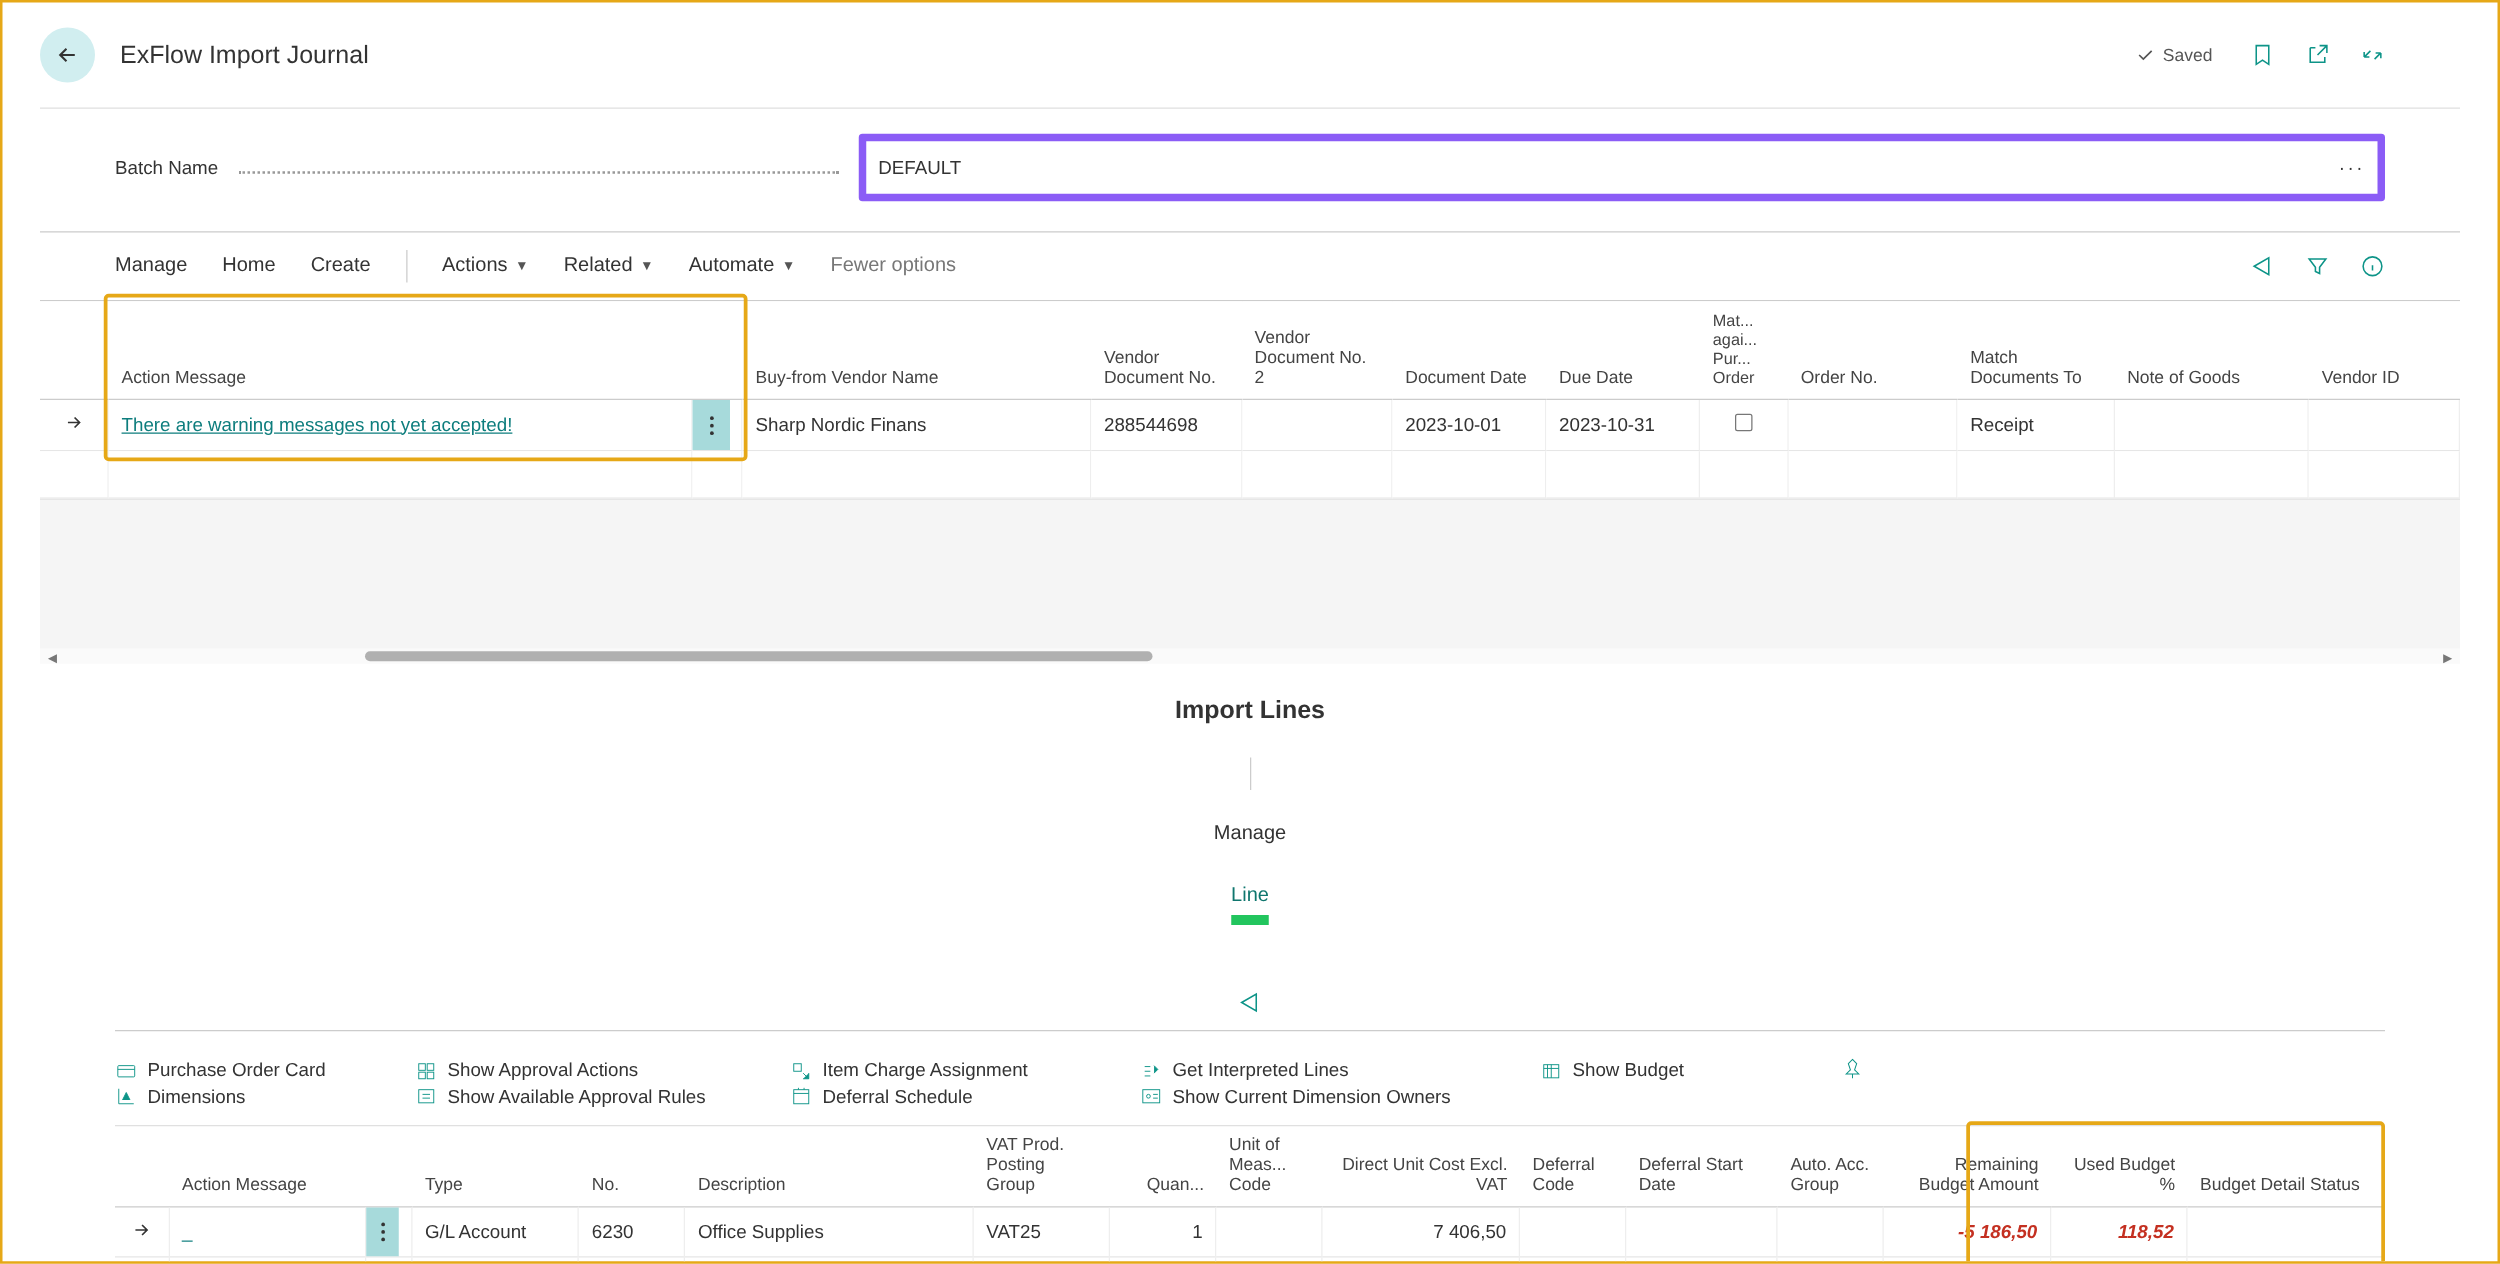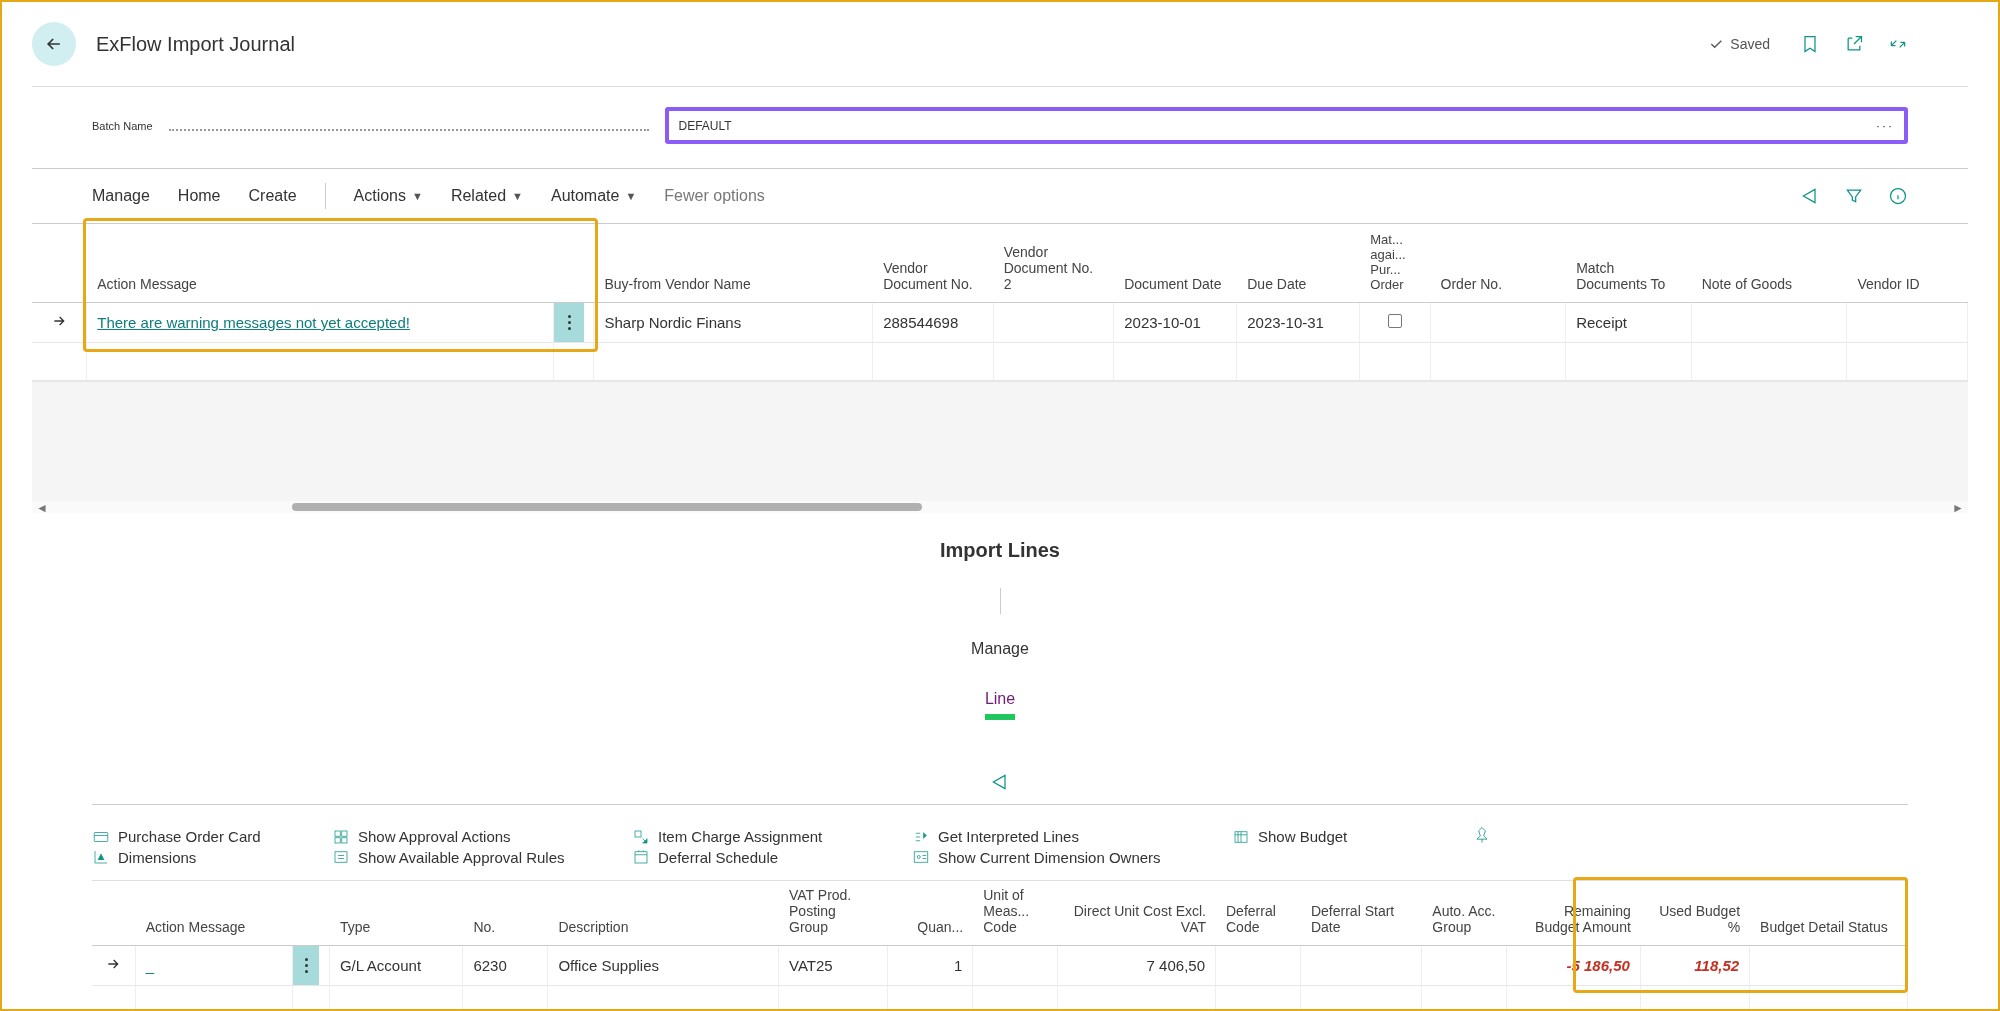--- a/index.html
+++ b/index.html
@@ -39,37 +39,37 @@
   .hdr-icons { display: flex; gap: 24px; align-items: center; }
   .hdr-icons svg { width: 20px; height: 20px; stroke: #0d9488; fill: none; stroke-width: 1.5; }
   
   .batch-row {
     display: flex;
     align-items: center;
     padding: 0 60px 24px 60px;
     border-bottom: 1px solid #ccc;
     gap: 0;
   }
-  .batch-label { font-size: 11px; margin-right: 16px; }
+  .batch-label { font-size: 15px; margin-right: 16px; }
   .batch-dots {
     flex: 0 0 auto;
     width: 480px;
     border-bottom: 2px dotted #999;
     height: 10px;
     margin-right: 16px;
   }
   .batch-input {
     flex: 1;
     display: flex;
-    border: 4px solid #8b5cf6;
+    border: 6px solid #8b5cf6;
     border-radius: 3px;
-    height: 37px;
+    height: 54px;
     align-items: center;
     padding: 0 10px;
-    font-size: 12px;
+    font-size: 15px;
     justify-content: space-between;
   }
   .batch-input .dots { letter-spacing: 2px; color: #333; }
   
   .cmdbar {
     display: flex;
     align-items: center;
     padding: 14px 60px;
     border-bottom: 1px solid #ccc;
     gap: 28px;
@@ -159,21 +159,21 @@
     display: flex;
     align-items: center;
     gap: 26px;
     border-bottom: 1px solid #ccc;
     padding-bottom: 12px;
     flex-direction: column;
   }
   .import-title { font-size: 20px; font-weight: 600; }
   .import-hdr .vdiv { width: 1px; height: 26px; background: #ccc; }
   .tab { font-size: 16px; padding-bottom: 6px; }
-  .tab.active { color: #701a75; border-bottom: 6px solid #22c55e; }
+  .tab.active { color: #0f766e; border-bottom: 8px solid #22c55e; }
   .import-hdr .spacer { flex: 1; }
   .import-hdr svg { width: 20px; height: 20px; stroke: #0d9488; fill: none; stroke-width: 1.5; }
   .import-actions {
     display: grid;
     grid-template-columns: 240px 300px 280px 320px 200px 60px;
     padding: 20px 0 14px 0;
     border-bottom: 1px solid #e0e0e0;
   }
   .import-actions .act {
     display: flex; align-items: center; gap: 8px;

